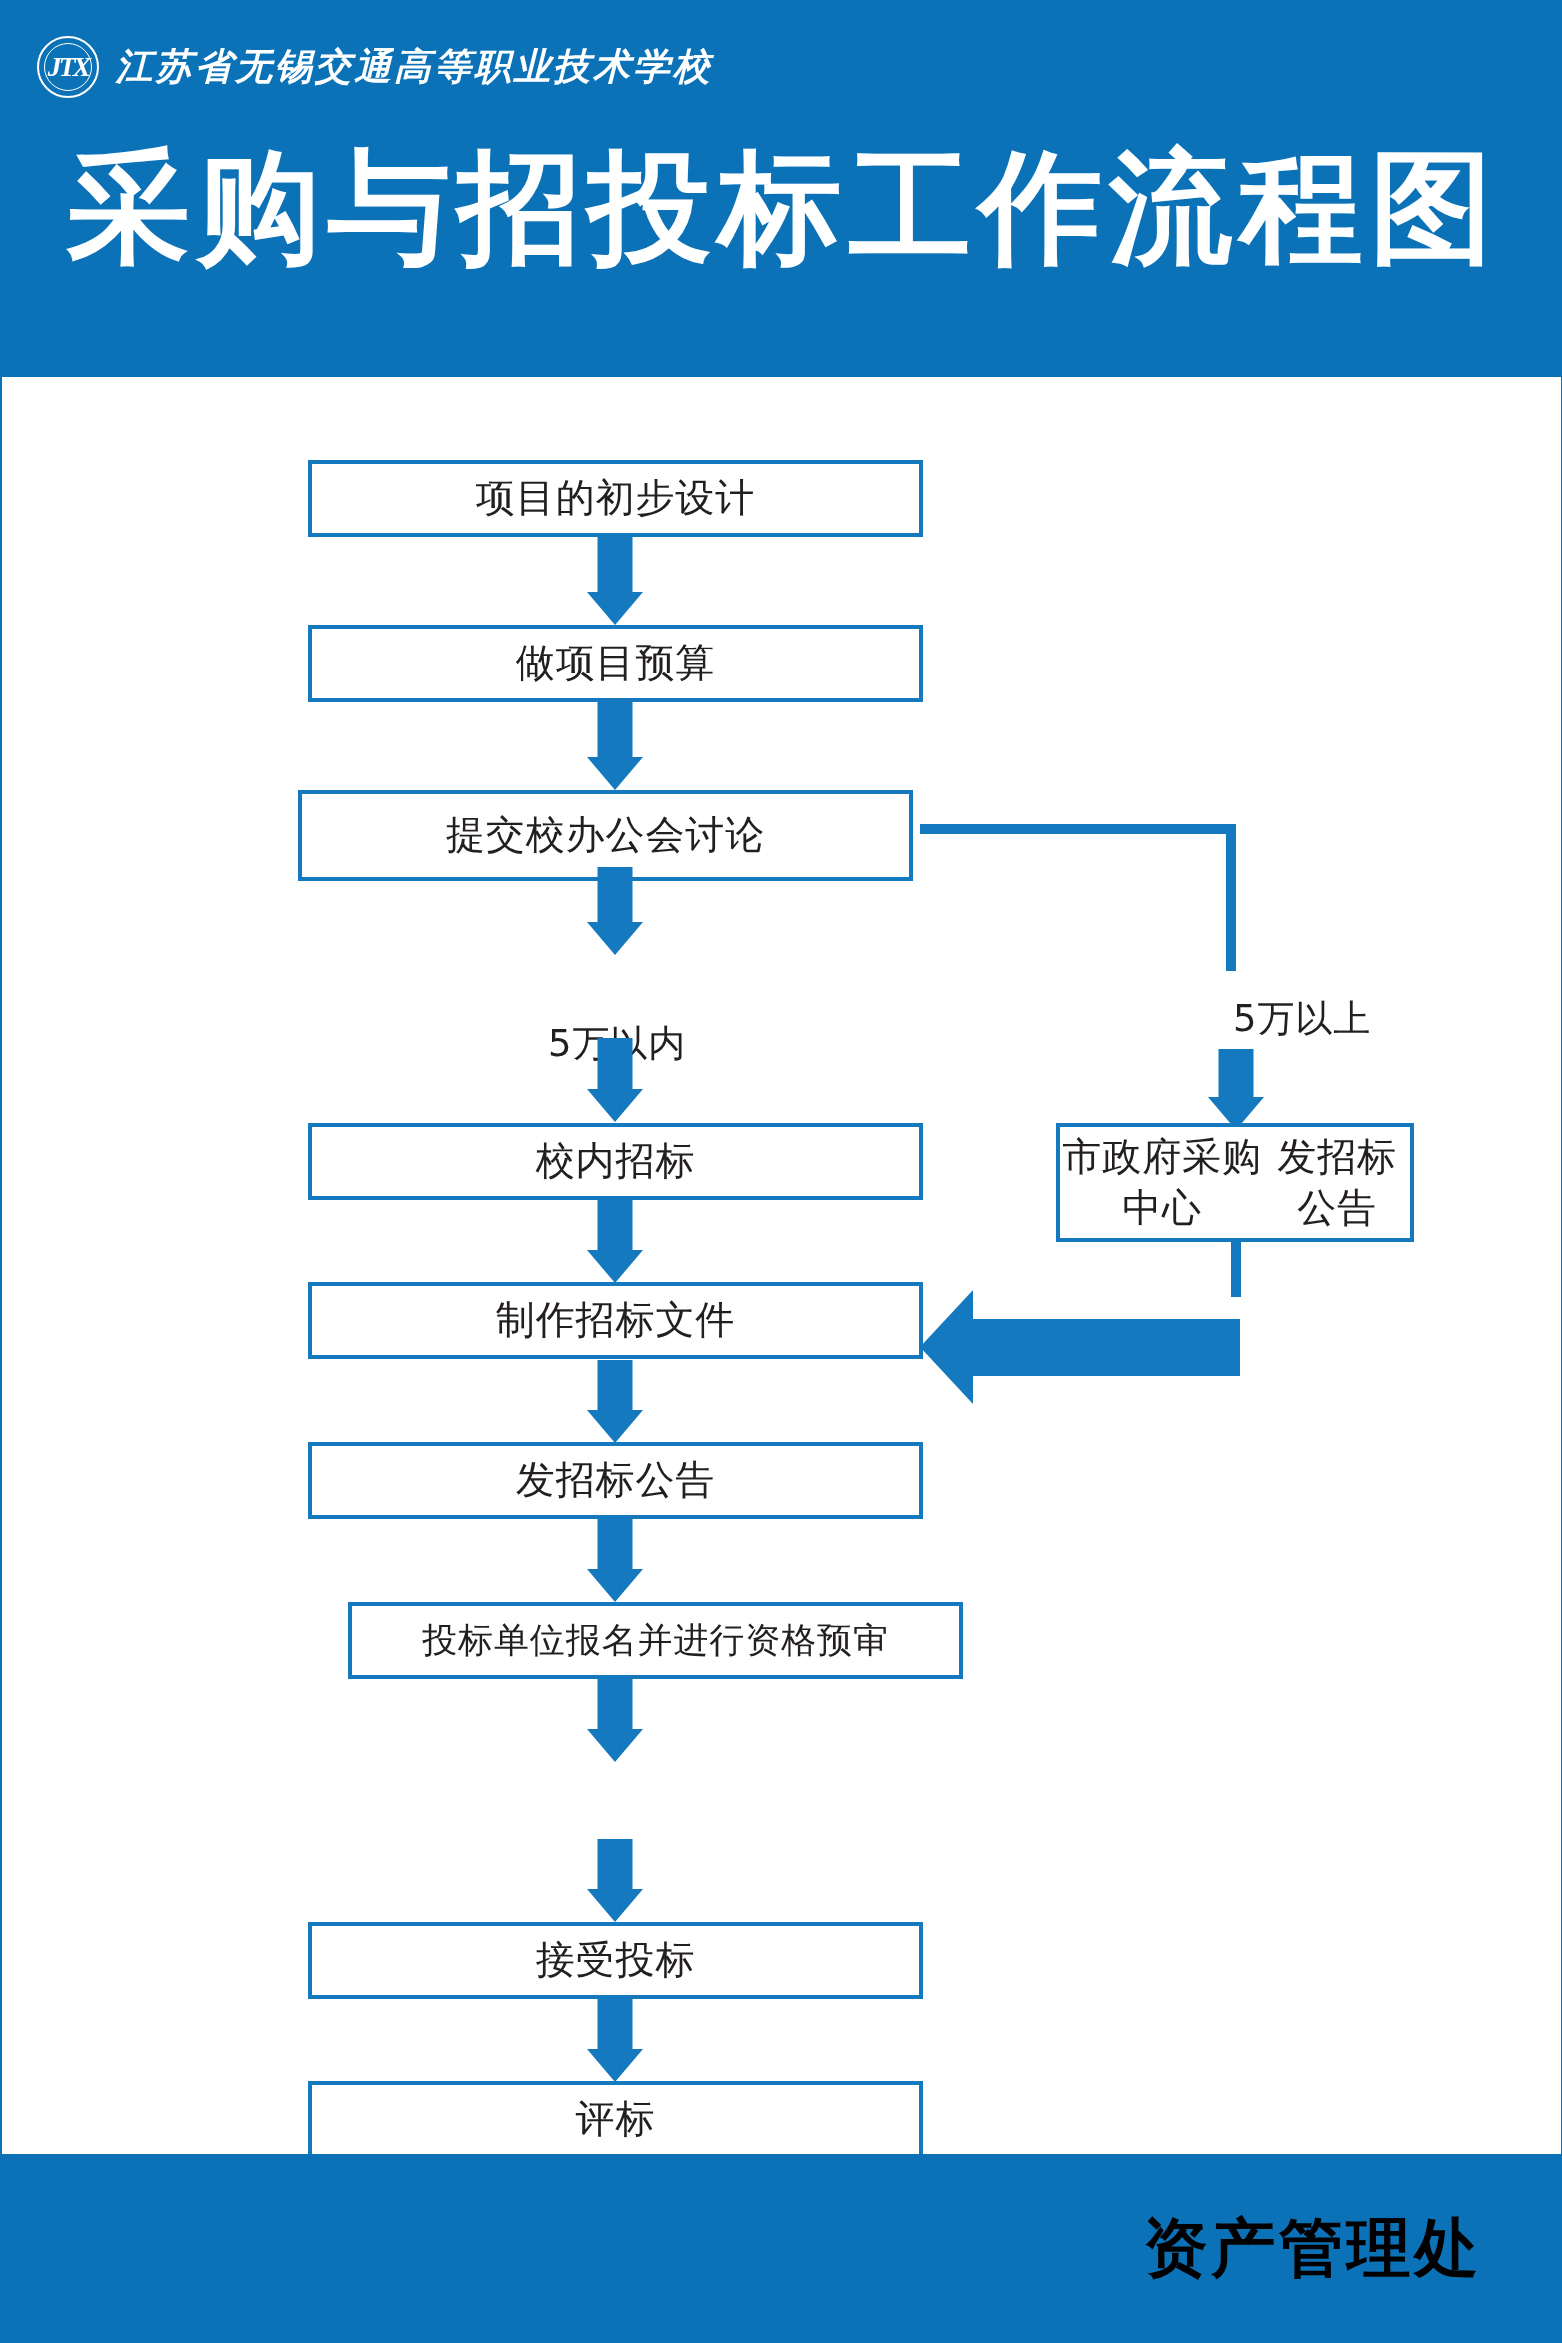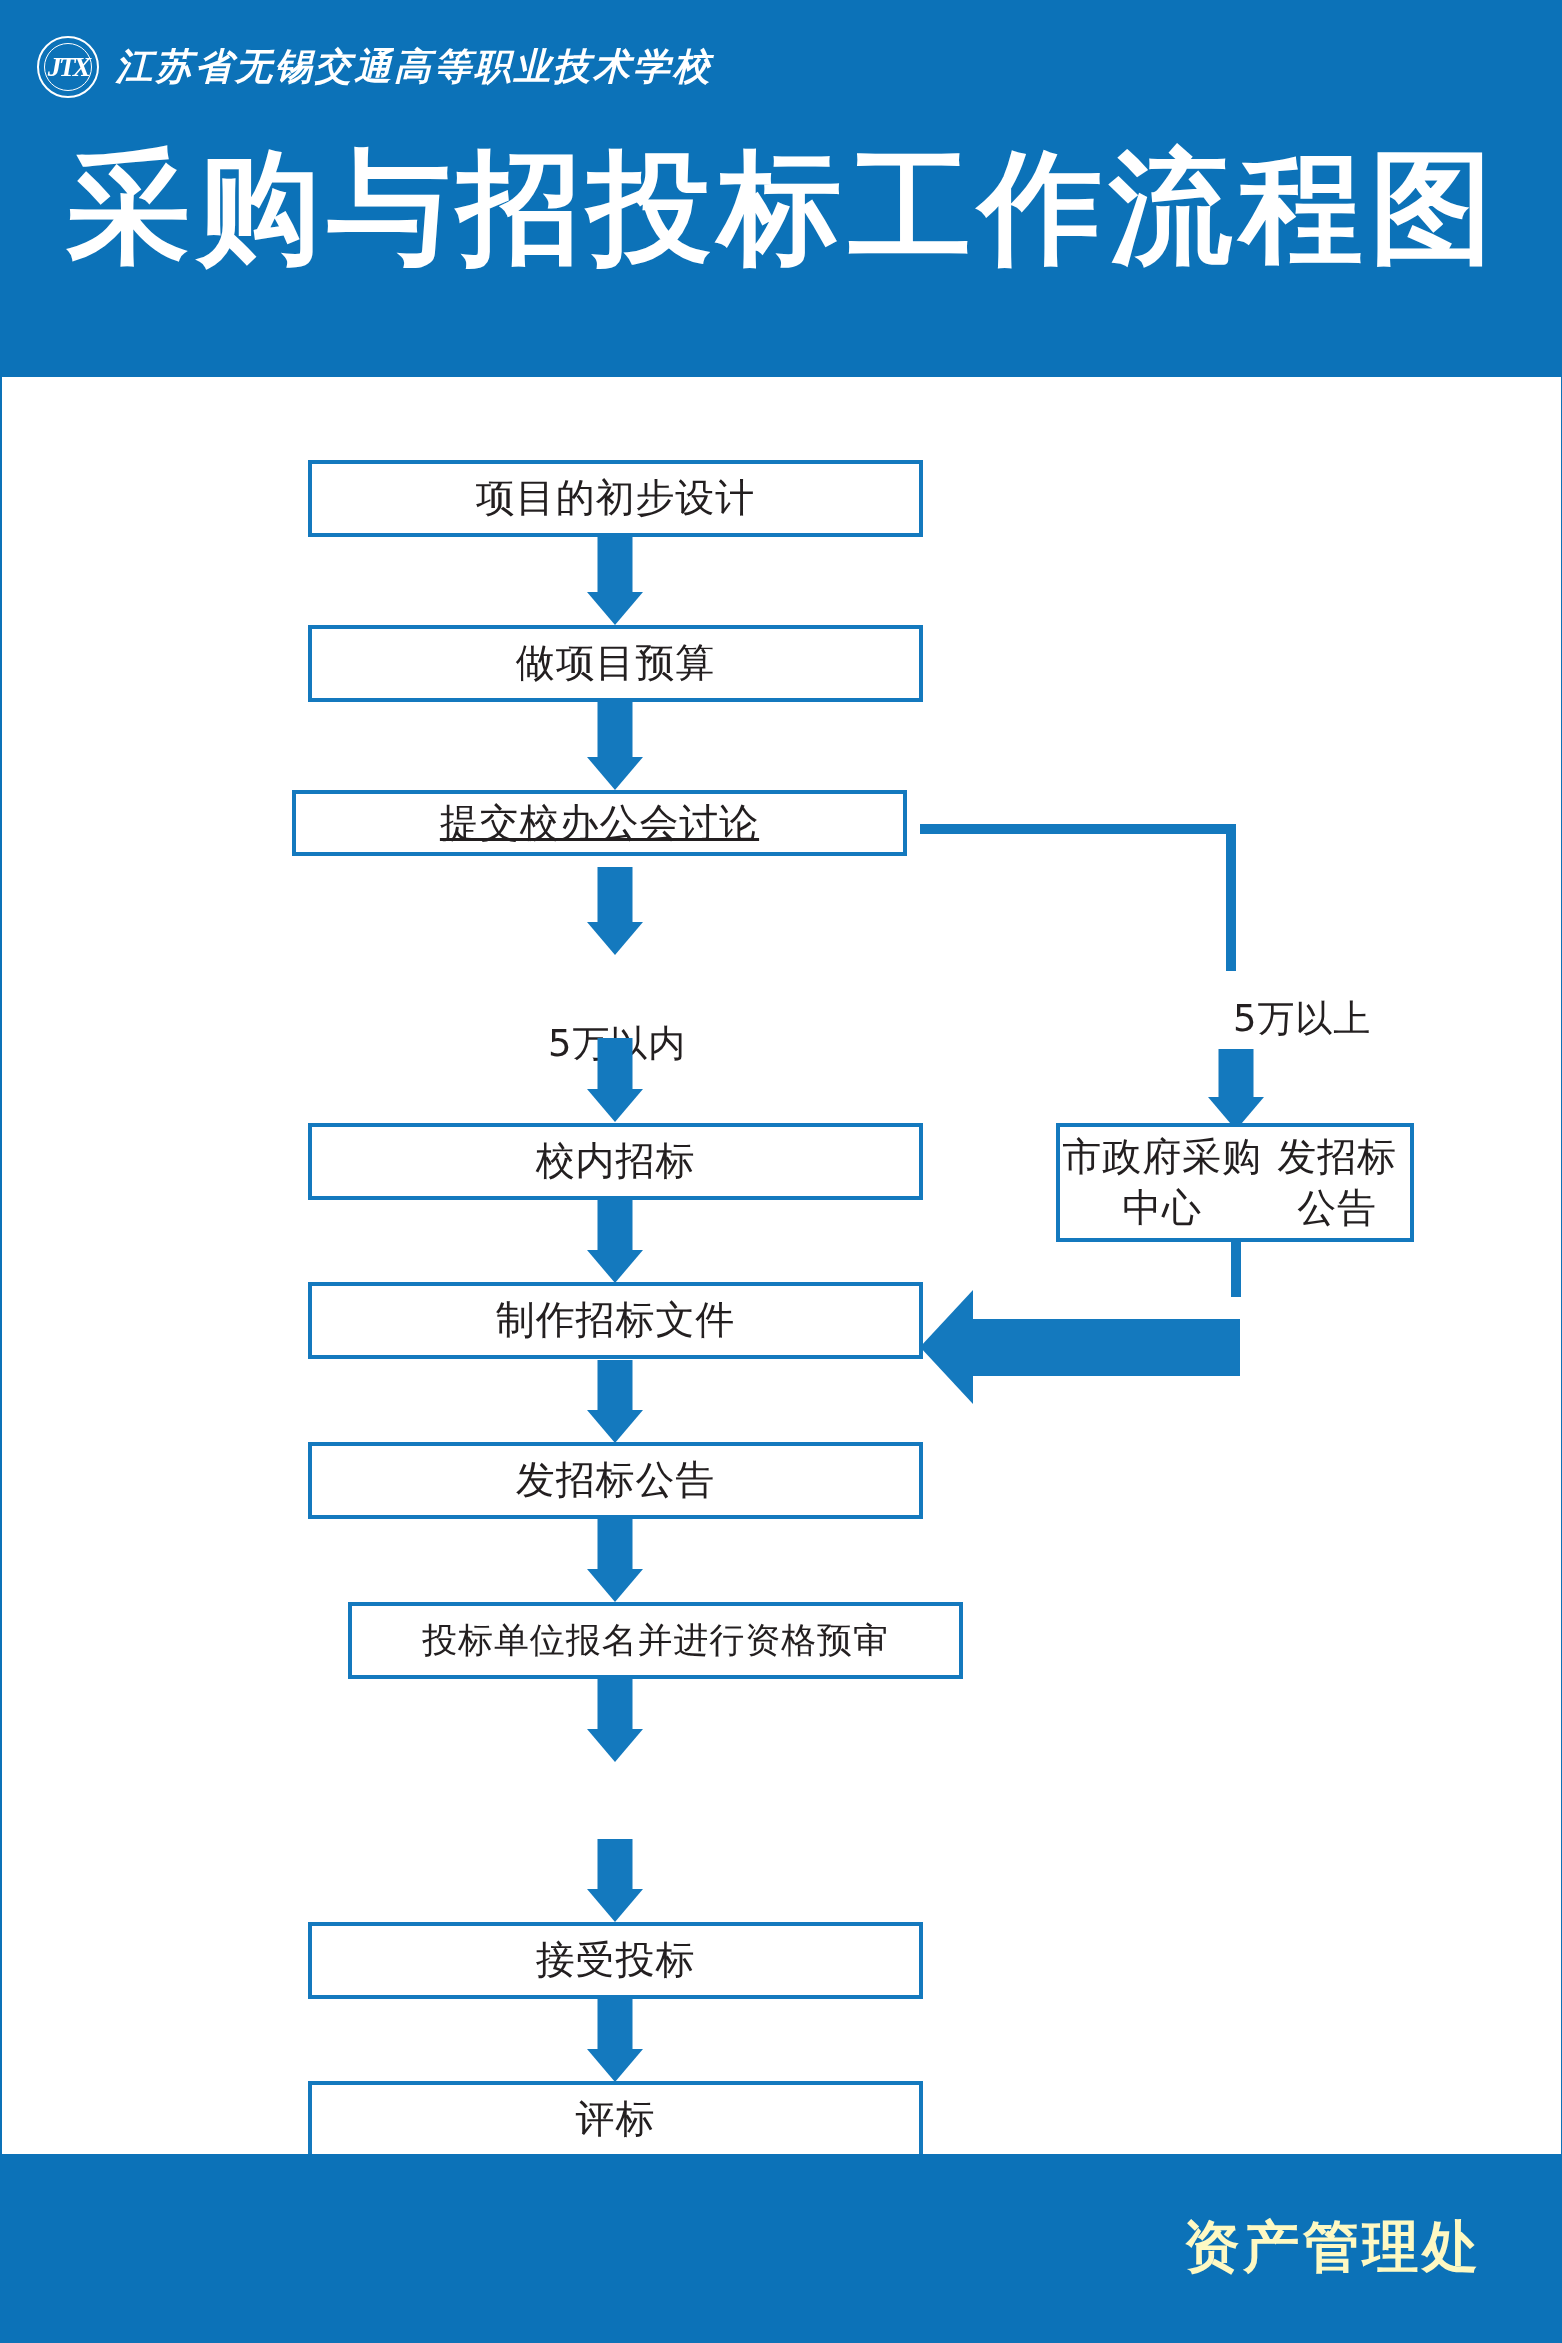--- a/index.html
+++ b/index.html
@@ -187,22 +187,22 @@
     bottom: 0;
     width: 1563px;
     height: 188px;
     background: #0c72b8;
   }
   .footer-text {
     position: absolute;
     right: 83px;
     top: 50%;
     transform: translateY(-50%);
-    color: #fef9c3;
-    font-size: 56px;
+    color: #000000;
+    font-size: 64px;
     font-weight: bold;
     font-family: "DejaVu Serif", "Liberation Serif", serif;
     letter-spacing: 3.7px;
     white-space: nowrap;
   }
 </style>
 </head>
 <body>
 
 <div id="poster">
@@ -229,21 +229,21 @@
       <div class="head"></div>
     </div>
 
     <div class="node" style="left:306px; top:248px; width:615px; height:77px;">做项目预算</div>
 
     <div class="arrow-down" style="left:569px; top:325px; width:88px; height:88px;">
       <div class="shaft" style="width:35px; height:55px;"></div>
       <div class="head"></div>
     </div>
 
-    <div class="node" style="left:290px; top:413px; width:615px; height:66px;text-decoration:underline;">提交校办公会讨论</div>
+    <div class="node" style="left:296px; top:413px; width:615px; height:91px;">提交校办公会讨论</div>
 
     <div class="seg" style="left:918px; top:447px; width:316px; height:10px;"></div>
     <div class="seg" style="left:1224px; top:447px; width:10px; height:147px;"></div>
 
     <div class="arrow-down" style="left:569px; top:490px; width:88px; height:88px;">
       <div class="shaft" style="width:35px; height:55px;"></div>
       <div class="head"></div>
     </div>
 
     <div class="branch-label" style="left:546px; top:642px;">5万以内</div>

